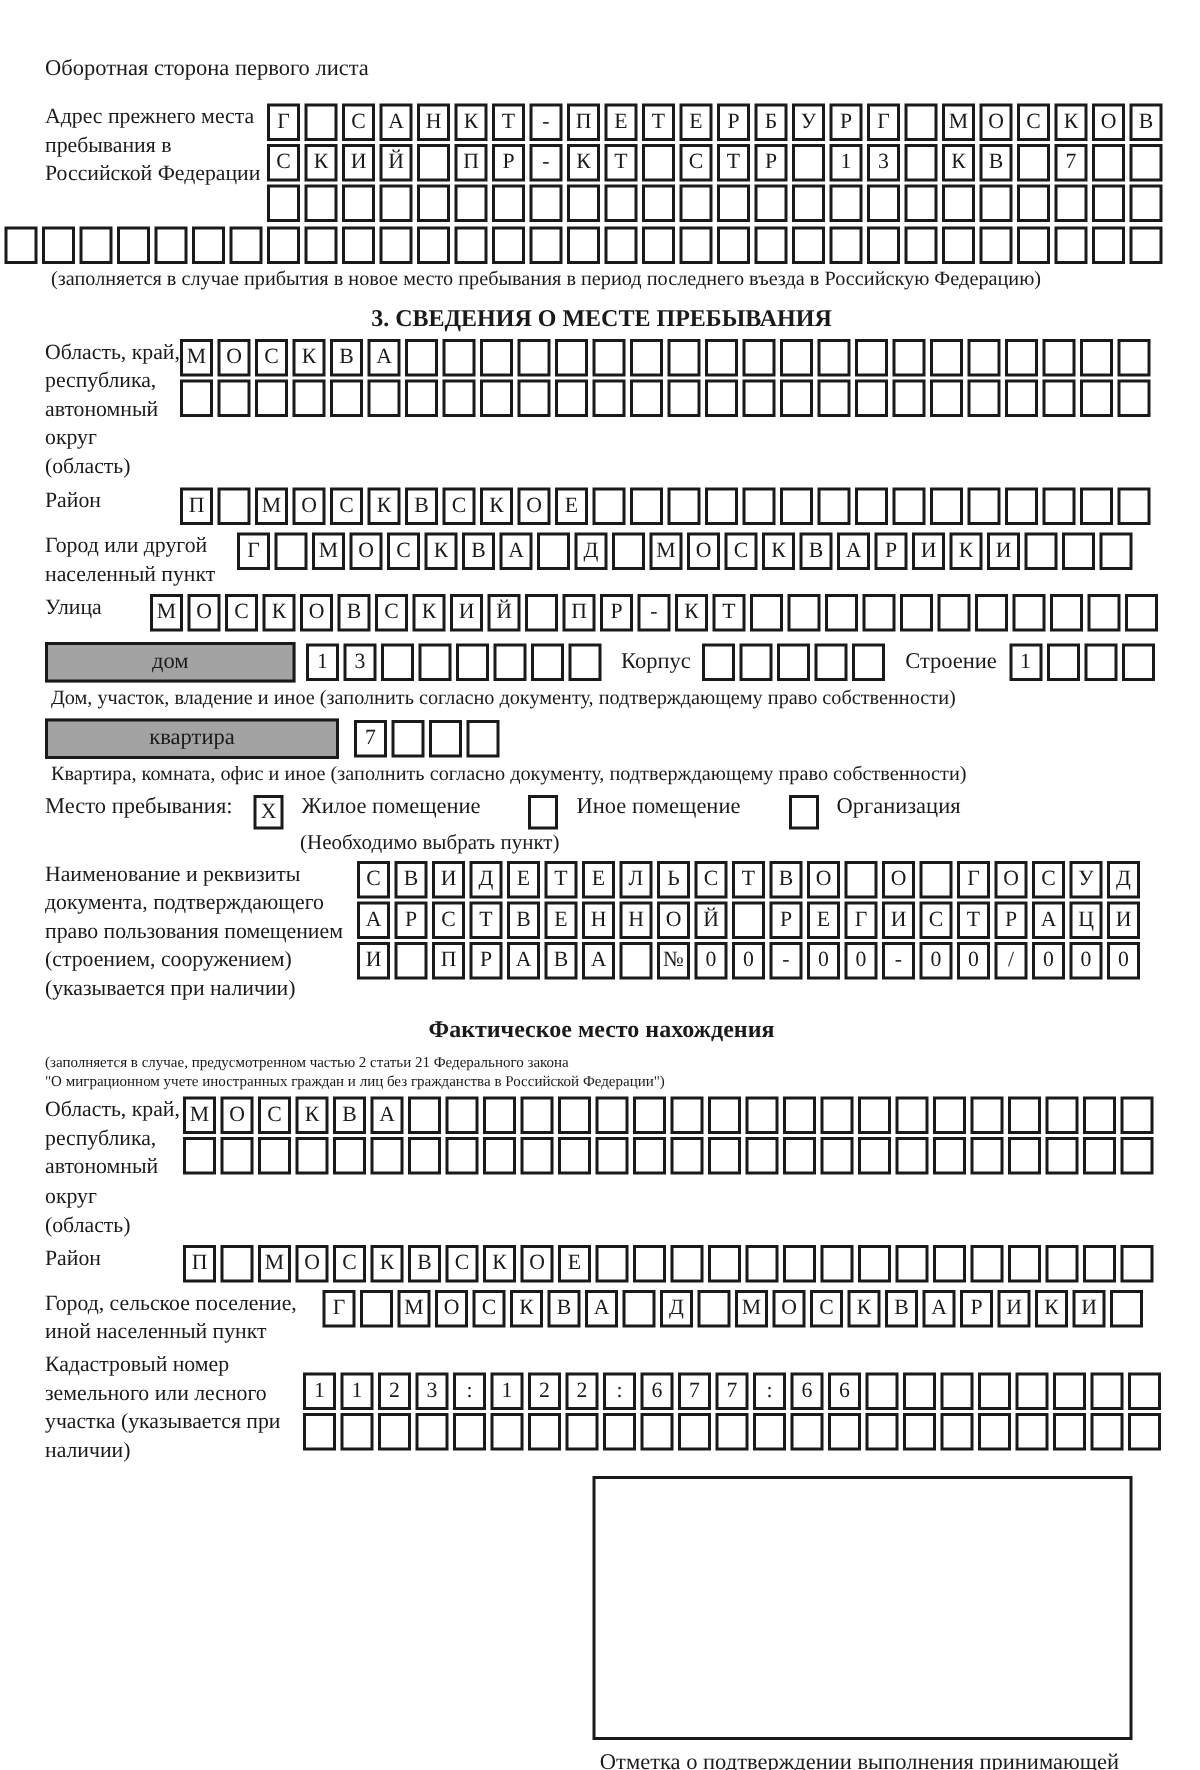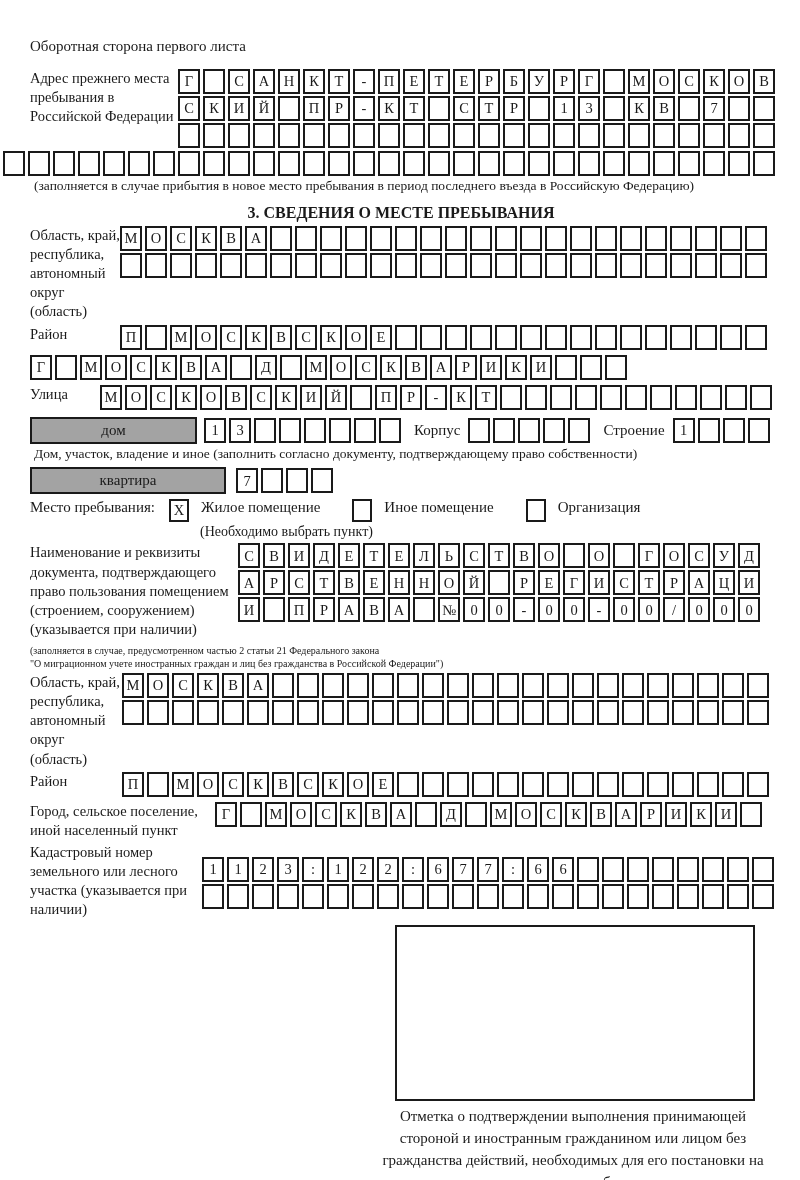--- a/index.html
+++ b/index.html
@@ -267,20 +267,21 @@
         <span class="cell"></span>
         <span class="cell"></span>
         <span class="cell"></span>
         <span class="cell"></span>
         <span class="cell"></span>
         <span class="cell"></span>
       </div>
   </div>
 
   <div class="blk fl">
+    <div class="lbl w-gorod1">Город или другой населенный пункт</div>
     <div class="crow">
         <span class="cell">Г</span>
         <span class="cell"></span>
         <span class="cell">М</span>
         <span class="cell">О</span>
         <span class="cell">С</span>
         <span class="cell">К</span>
         <span class="cell">В</span>
         <span class="cell">А</span>
         <span class="cell"></span>
@@ -367,20 +368,21 @@
 
   <div class="domrow">
     <div class="widebox kvbox">квартира</div>
     <div class="crow inline">
         <span class="cell">7</span>
         <span class="cell"></span>
         <span class="cell"></span>
         <span class="cell"></span>
       </div>
   </div>
+  <div class="note">Квартира, комната, офис и иное (заполнить согласно документу, подтверждающему право собственности)</div>
 
   <div class="mesto">
     <span>Место пребывания:</span>
     <span class="chk first">X</span>
     <span>Жилое помещение</span>
     <span class="chk"></span>
     <span>Иное помещение</span>
     <span class="chk"></span>
     <span>Организация</span>
   </div>
@@ -454,20 +456,21 @@
           <span class="cell">0</span>
           <span class="cell">0</span>
           <span class="cell">/</span>
           <span class="cell">0</span>
           <span class="cell">0</span>
           <span class="cell">0</span>
         </div>
     </div>
   </div>
 
+  <div class="title">Фактическое место нахождения</div>
   <div class="factnotes">(заполняется в случае, предусмотренном частью 2 статьи 21 Федерального закона</div>
   <div class="factnotes" style="margin-top:0;">"О миграционном учете иностранных граждан и лиц без гражданства в Российской Федерации")</div>
 
   <div class="blk fl">
     <div class="lbl w-oblastf">Область, край, республика, автономный округ (область)</div>
     <div>
       <div class="crow">
           <span class="cell">М</span>
           <span class="cell">О</span>
           <span class="cell">С</span>

